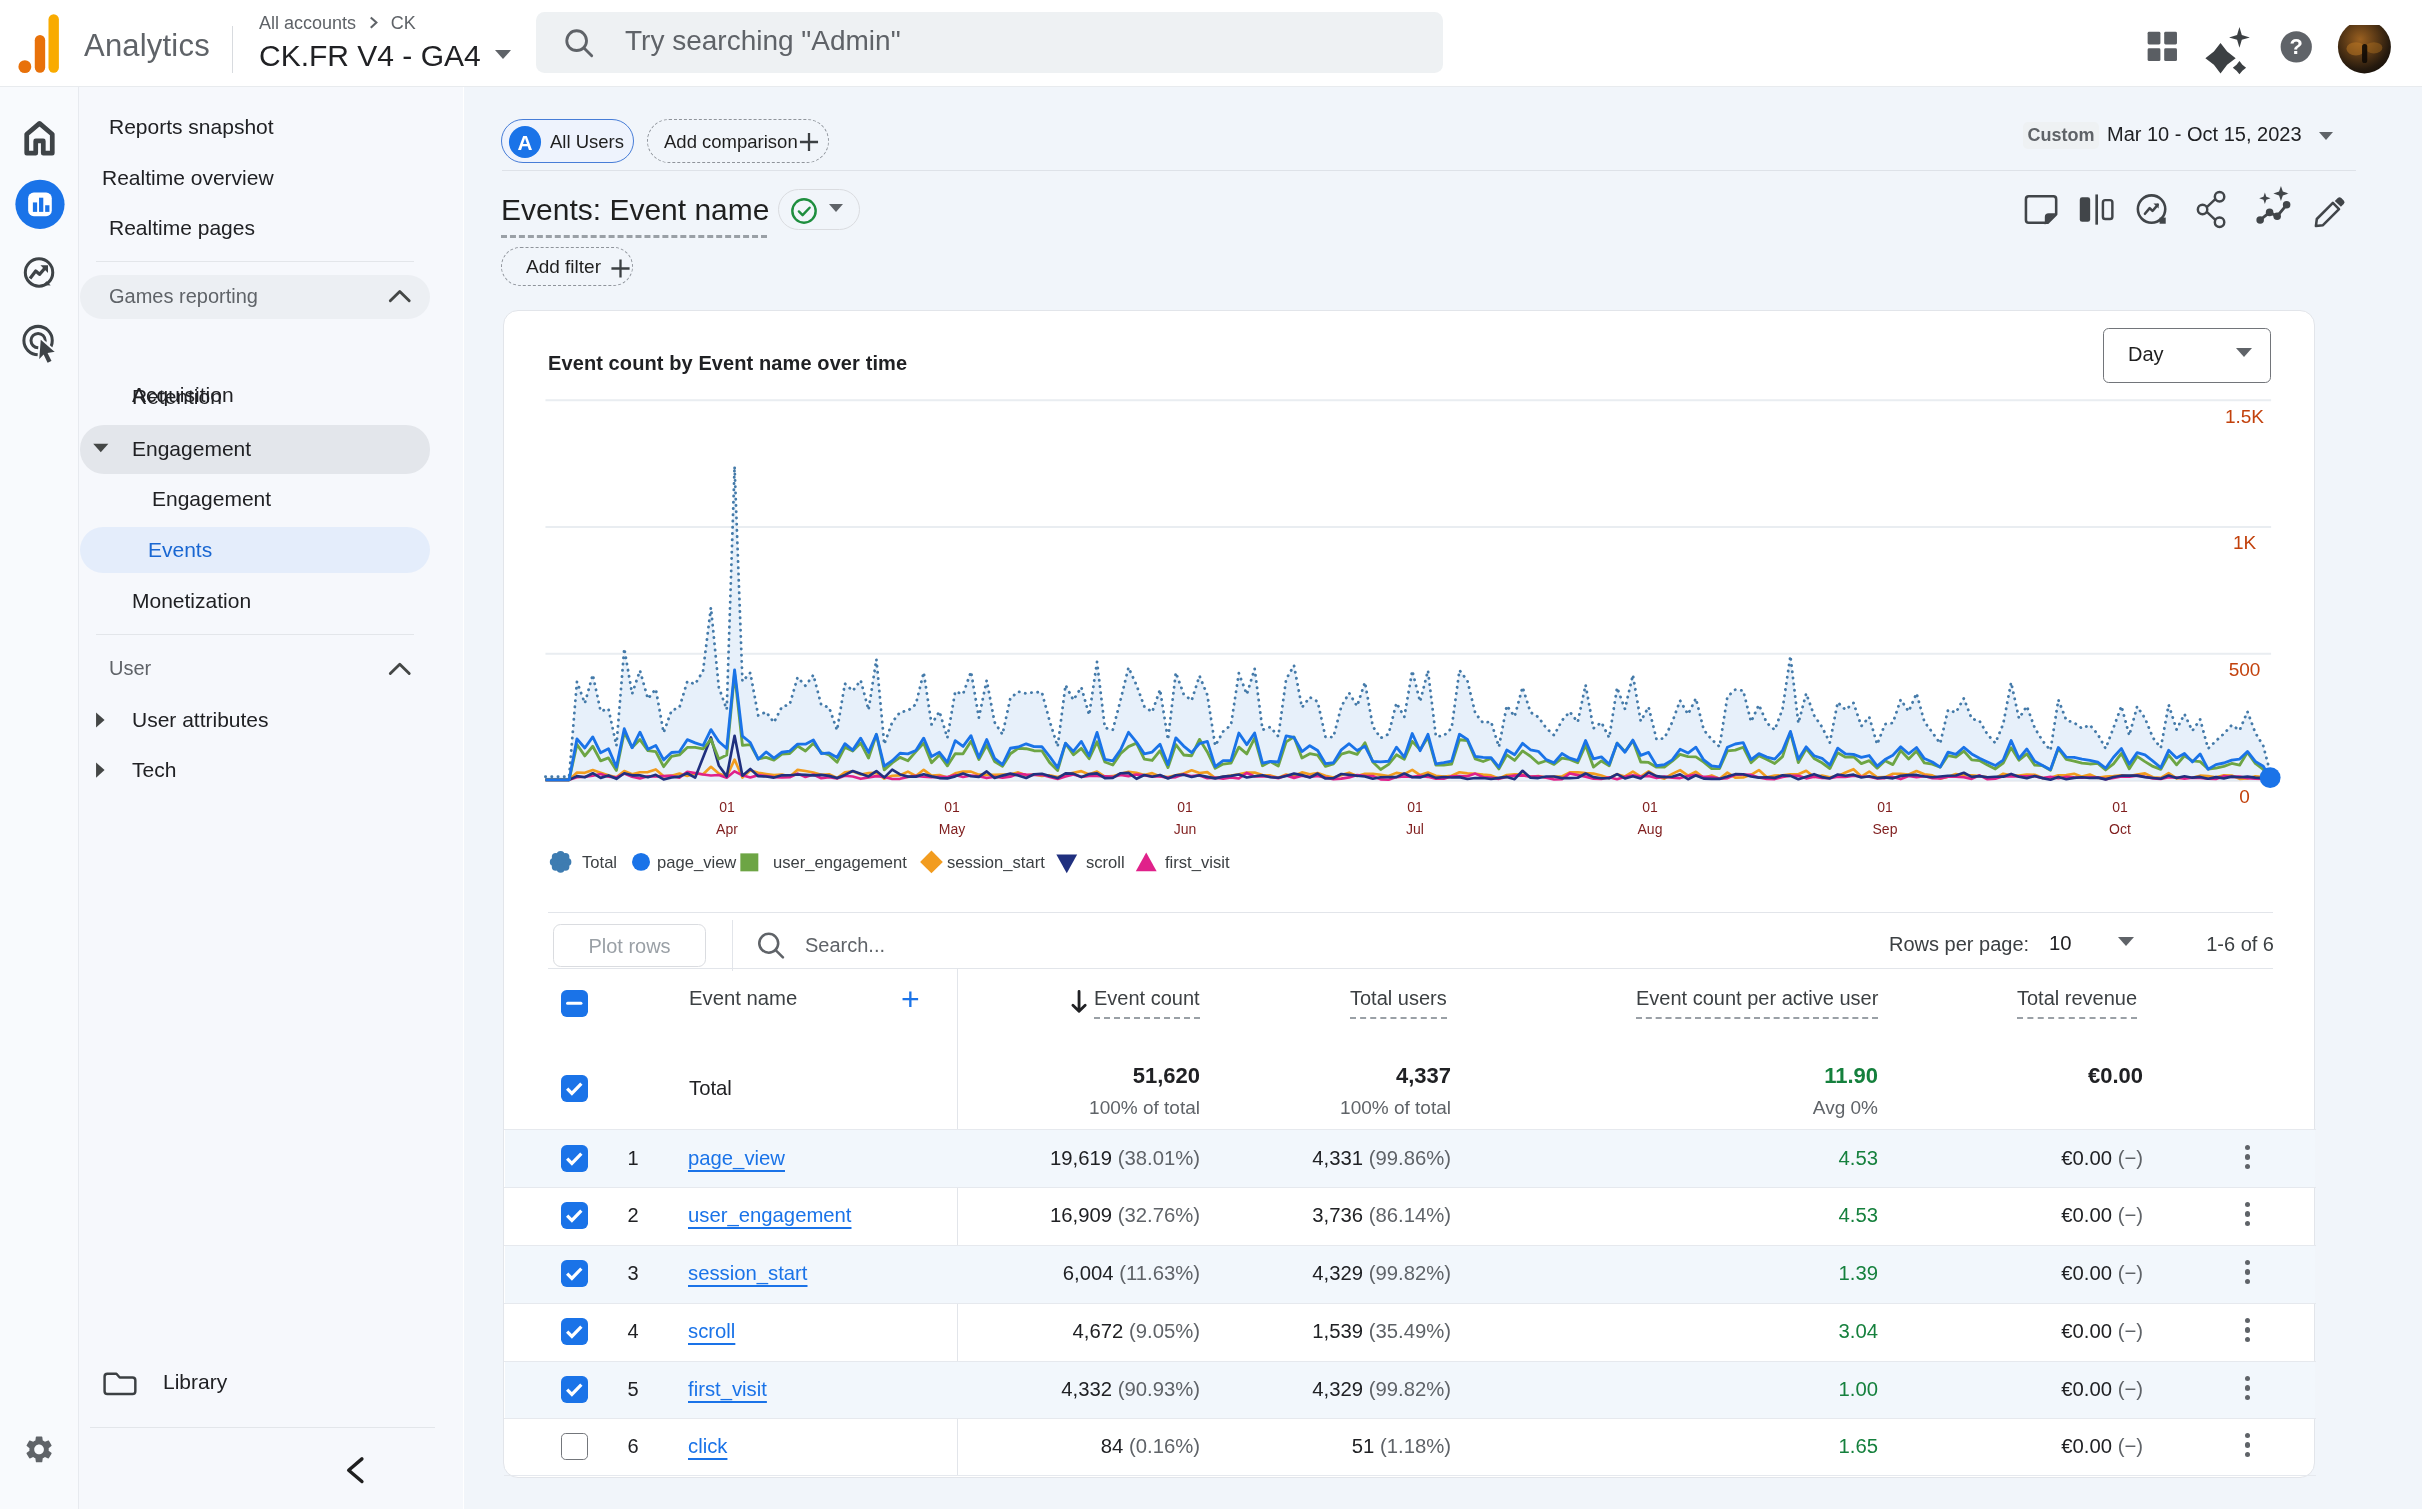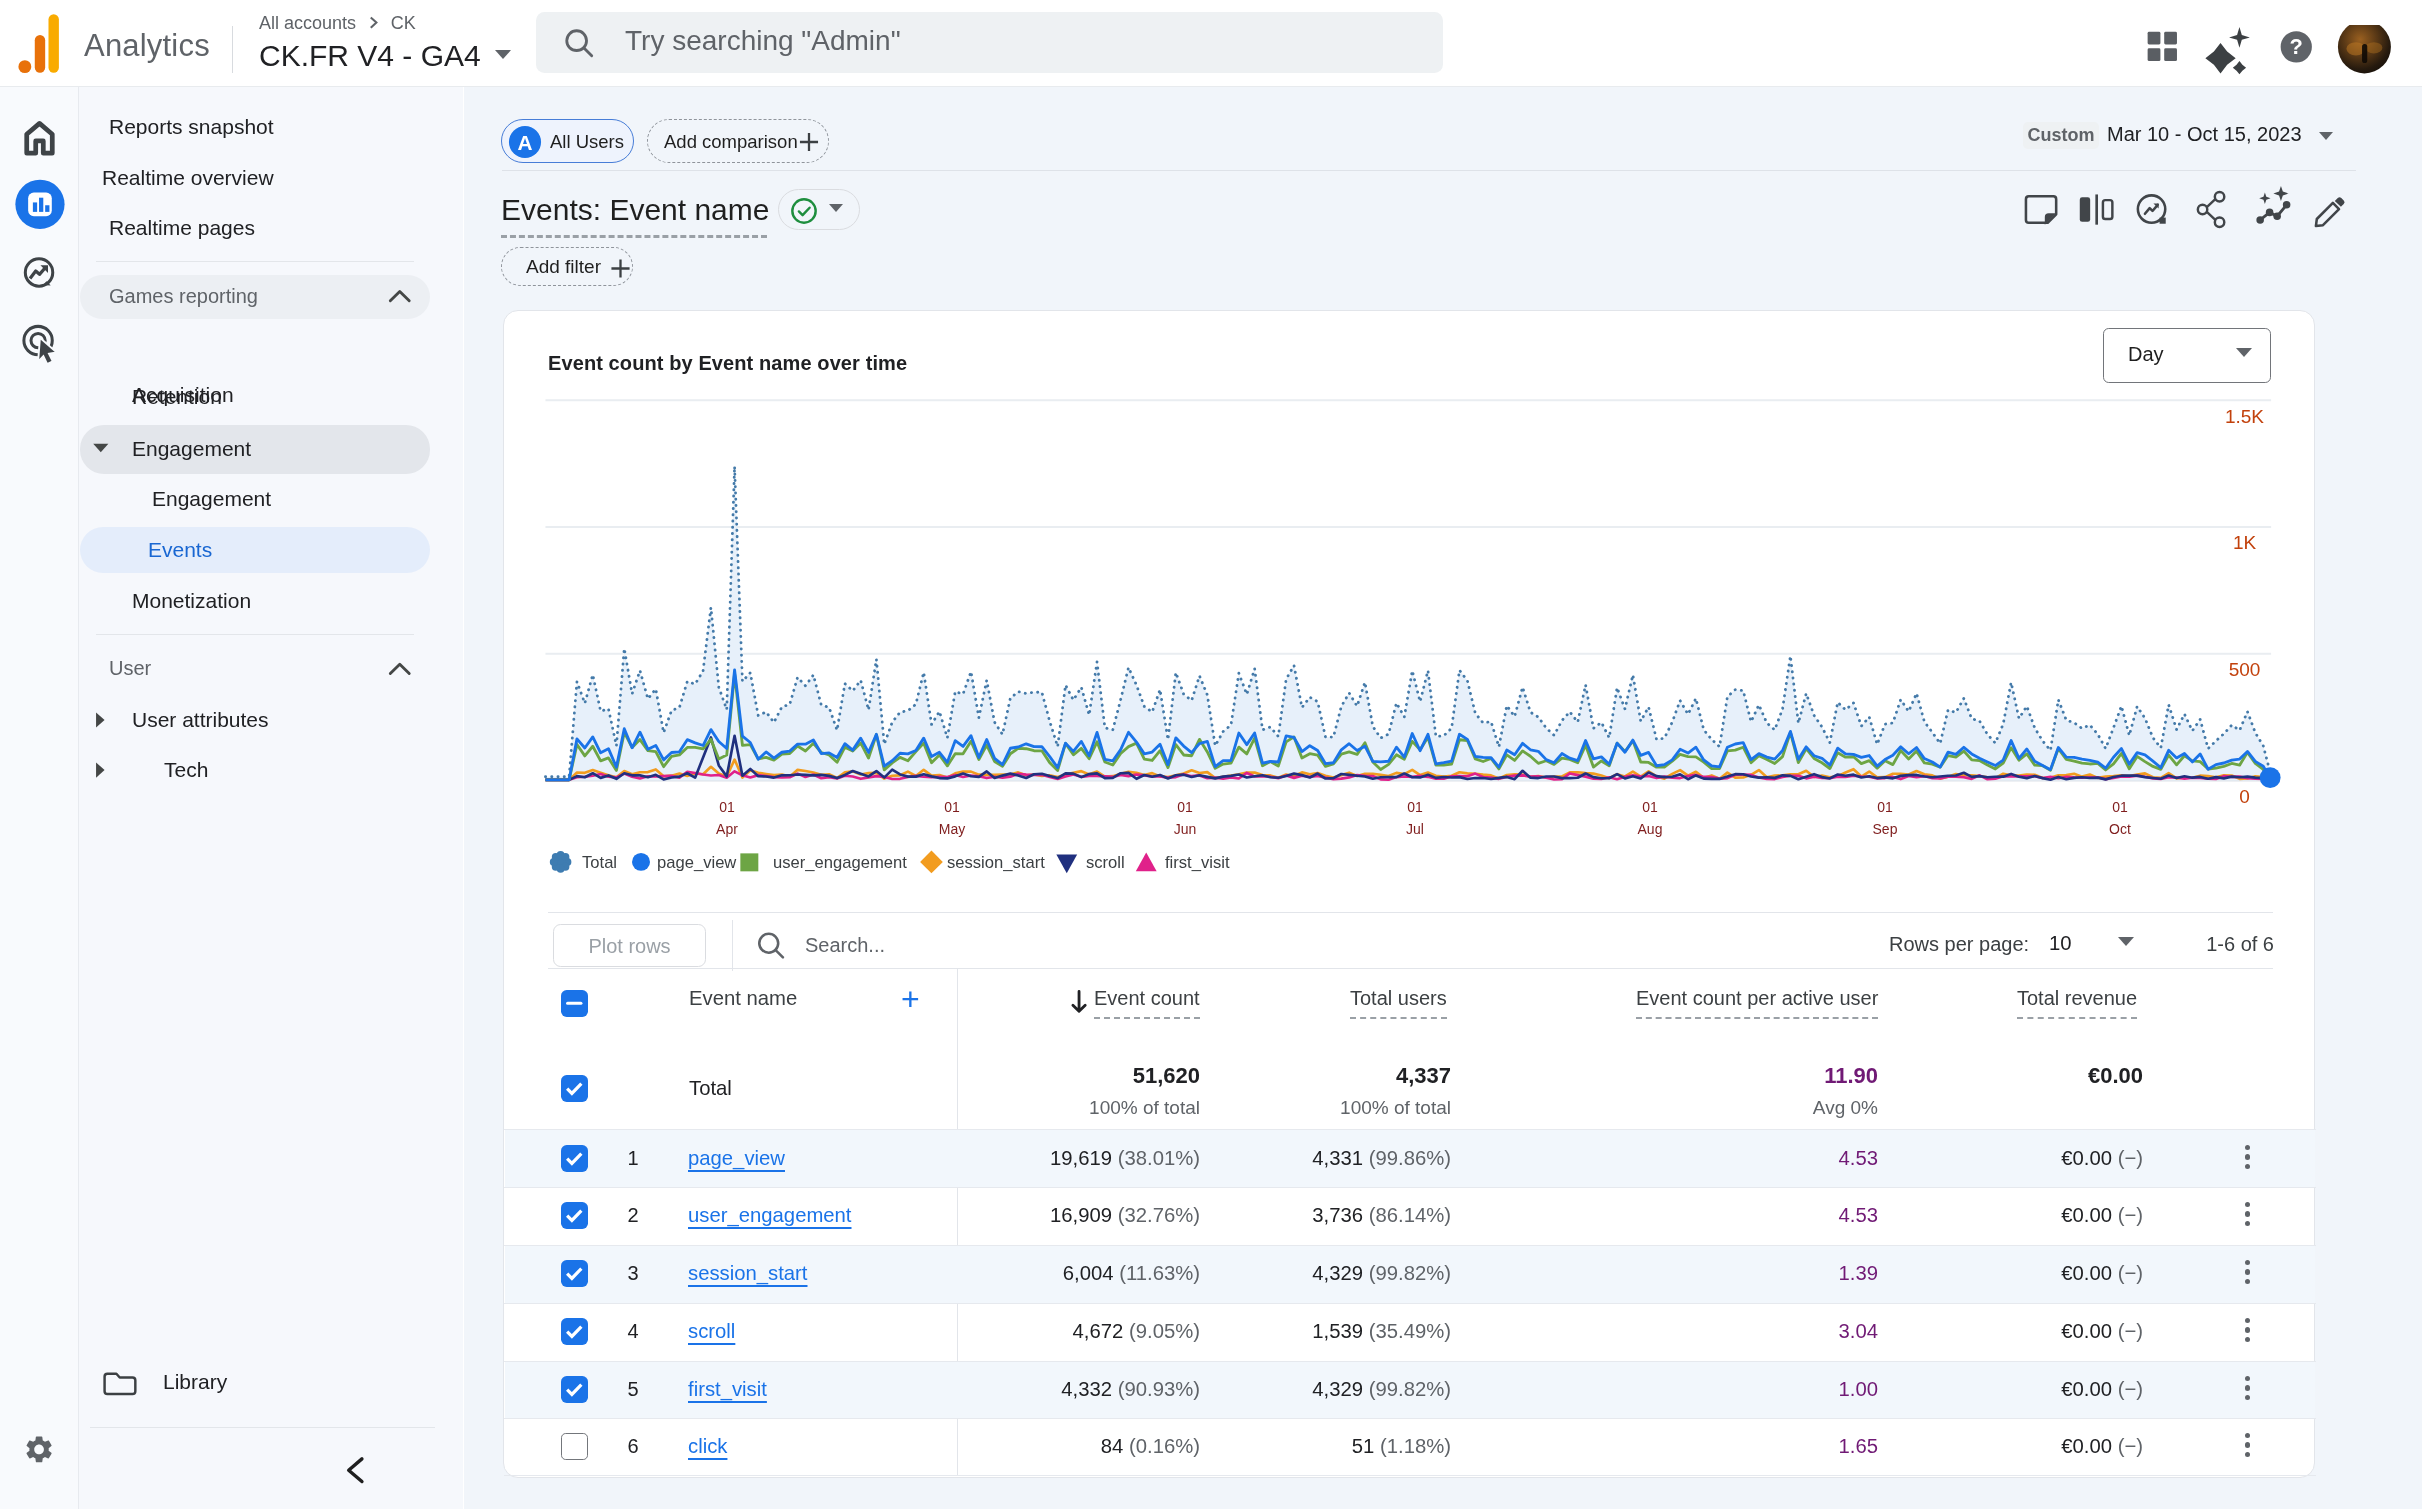--- a/index.html
+++ b/index.html
@@ -49,21 +49,21 @@
 #vdiv1{position:absolute;left:228px;top:609px;width:0.9px;height:51px;background:#e2e5ea}
 #coldiv{position:absolute;left:453px;top:658px;width:0.9px;height:506px;background:#e2e5ea}
 .rowstripe{position:absolute;left:0.9px;width:1810px;background:#f2f7fc}
 .rline{position:absolute;left:0;width:1812px;height:0.9px;background:#e6e9ee}
 .cb{position:absolute;left:57px;width:26.5px;height:26.5px;border-radius:5.7px;background:#1a73e8}
 .cbe{position:absolute;left:57px;width:26.5px;height:26.5px;border-radius:4.7px;border:1.9px solid #73767b;background:#fff}
 .rnum{position:absolute;left:115px;width:28px;text-align:center;font-size:20px;color:#202124}
 .rlink{position:absolute;left:184px;font-size:20.3px;color:#1a73e8;text-decoration:underline;text-underline-offset:4.7px}
 .v1{position:absolute;left:454px;width:242px;text-align:right;font-size:20.3px;color:#202124}
 .v2{position:absolute;left:729px;width:218px;text-align:right;font-size:20.3px;color:#202124}
-.v3{position:absolute;left:1117px;width:257px;text-align:right;font-size:20.3px;color:#701a75}
+.v3{position:absolute;left:1117px;width:257px;text-align:right;font-size:20.3px;color:#15803d}
 .v4{position:absolute;left:1401px;width:238px;text-align:right;font-size:20.3px;color:#202124}
 .gr{color:#5f6368}
 .hdr{position:absolute;font-size:20px;color:#3c4043;white-space:nowrap}
 .hdash{border-bottom:2.4px dashed #9aa0a6;padding-bottom:6.6px}
 .dots3{position:absolute;left:1741px;width:5.7px}
 .dots3 i{display:block;width:5.2px;height:5.2px;border-radius:50%;background:#5f6368;margin:0 0 4.3px 0}
 #rpp{position:absolute;left:1385px;top:622px;font-size:20px;color:#3c4043}
 #rpp10{position:absolute;left:1545px;top:621px;font-size:20.3px;color:#202124}
 #r16{position:absolute;left:1571px;top:622px;width:199px;text-align:right;font-size:20px;color:#3c4043}
 .caret{width:0;height:0;border-left:8.5px solid transparent;border-right:8.5px solid transparent;border-top:9.5px solid #5f6368;position:absolute}
@@ -148,21 +148,21 @@
 <div class="nitem nhead" style="left:109px;top:285px;">Games reporting</div>
 <div class="nitem" style="left:132px;top:335px;margin-top:48px;">Acquisition</div>
 <div class="nitem" style="left:132px;top:385px;">Retention</div>
 <div class="nitem" style="left:132px;top:437px;">Engagement</div>
 <div class="nitem" style="left:152px;top:487px;">Engagement</div>
 <div class="nitem" style="left:148px;top:538px;color:#1967d2;font-weight:400">Events</div>
 <div class="nitem" style="left:132px;top:589px;">Monetization</div>
 <div class="ndiv" style="top:634px"></div>
 <div class="nitem nhead" style="left:109px;top:657px;">User</div>
 <div class="nitem" style="left:132px;top:708px;">User attributes</div>
-<div class="nitem" style="left:132px;top:758px;margin-left:32px;">Tech</div>
+<div class="nitem" style="left:132px;top:758px;">Tech</div>
 <div class="nitem" style="left:147px;top:1370px;margin-left:16px;">Library</div>
 <div class="ndiv" style="top:1427px;left:90px;width:345px"></div>
 <svg class="abs" style="left:0;top:0;z-index:4" width="2423" height="1509" viewBox="0 0 2560 1595">
 <path d="M412 318 L422 308 L432 318" fill="none" stroke="#444746" stroke-width="3" stroke-linecap="round" stroke-linejoin="round"></path>
 <path d="M412 712 L422 702 L432 712" fill="none" stroke="#444746" stroke-width="3" stroke-linecap="round" stroke-linejoin="round"></path>
 <path d="M98 469 L114 469 L106 478 Z" fill="#444746"></path>
 <path d="M101 753 L110 761 L101 769 Z" fill="#444746"></path>
 <path d="M101 806 L110 814 L101 822 Z" fill="#444746"></path>
 <path d="M113 1452 h9.5 l3.5 4 h13.5 a3 3 0 0 1 3 3 v11.5 a3 3 0 0 1 -3 3 h-26.5 a3 3 0 0 1 -3 -3 v-15.5 a3 3 0 0 1 3 -3 z" fill="none" stroke="#3c4043" stroke-width="2.6" stroke-linejoin="round"></path>
 <path d="M382 1542 L368 1554 L382 1566" fill="none" stroke="#1f1f1f" stroke-width="3.6" stroke-linecap="round" stroke-linejoin="round"></path>

